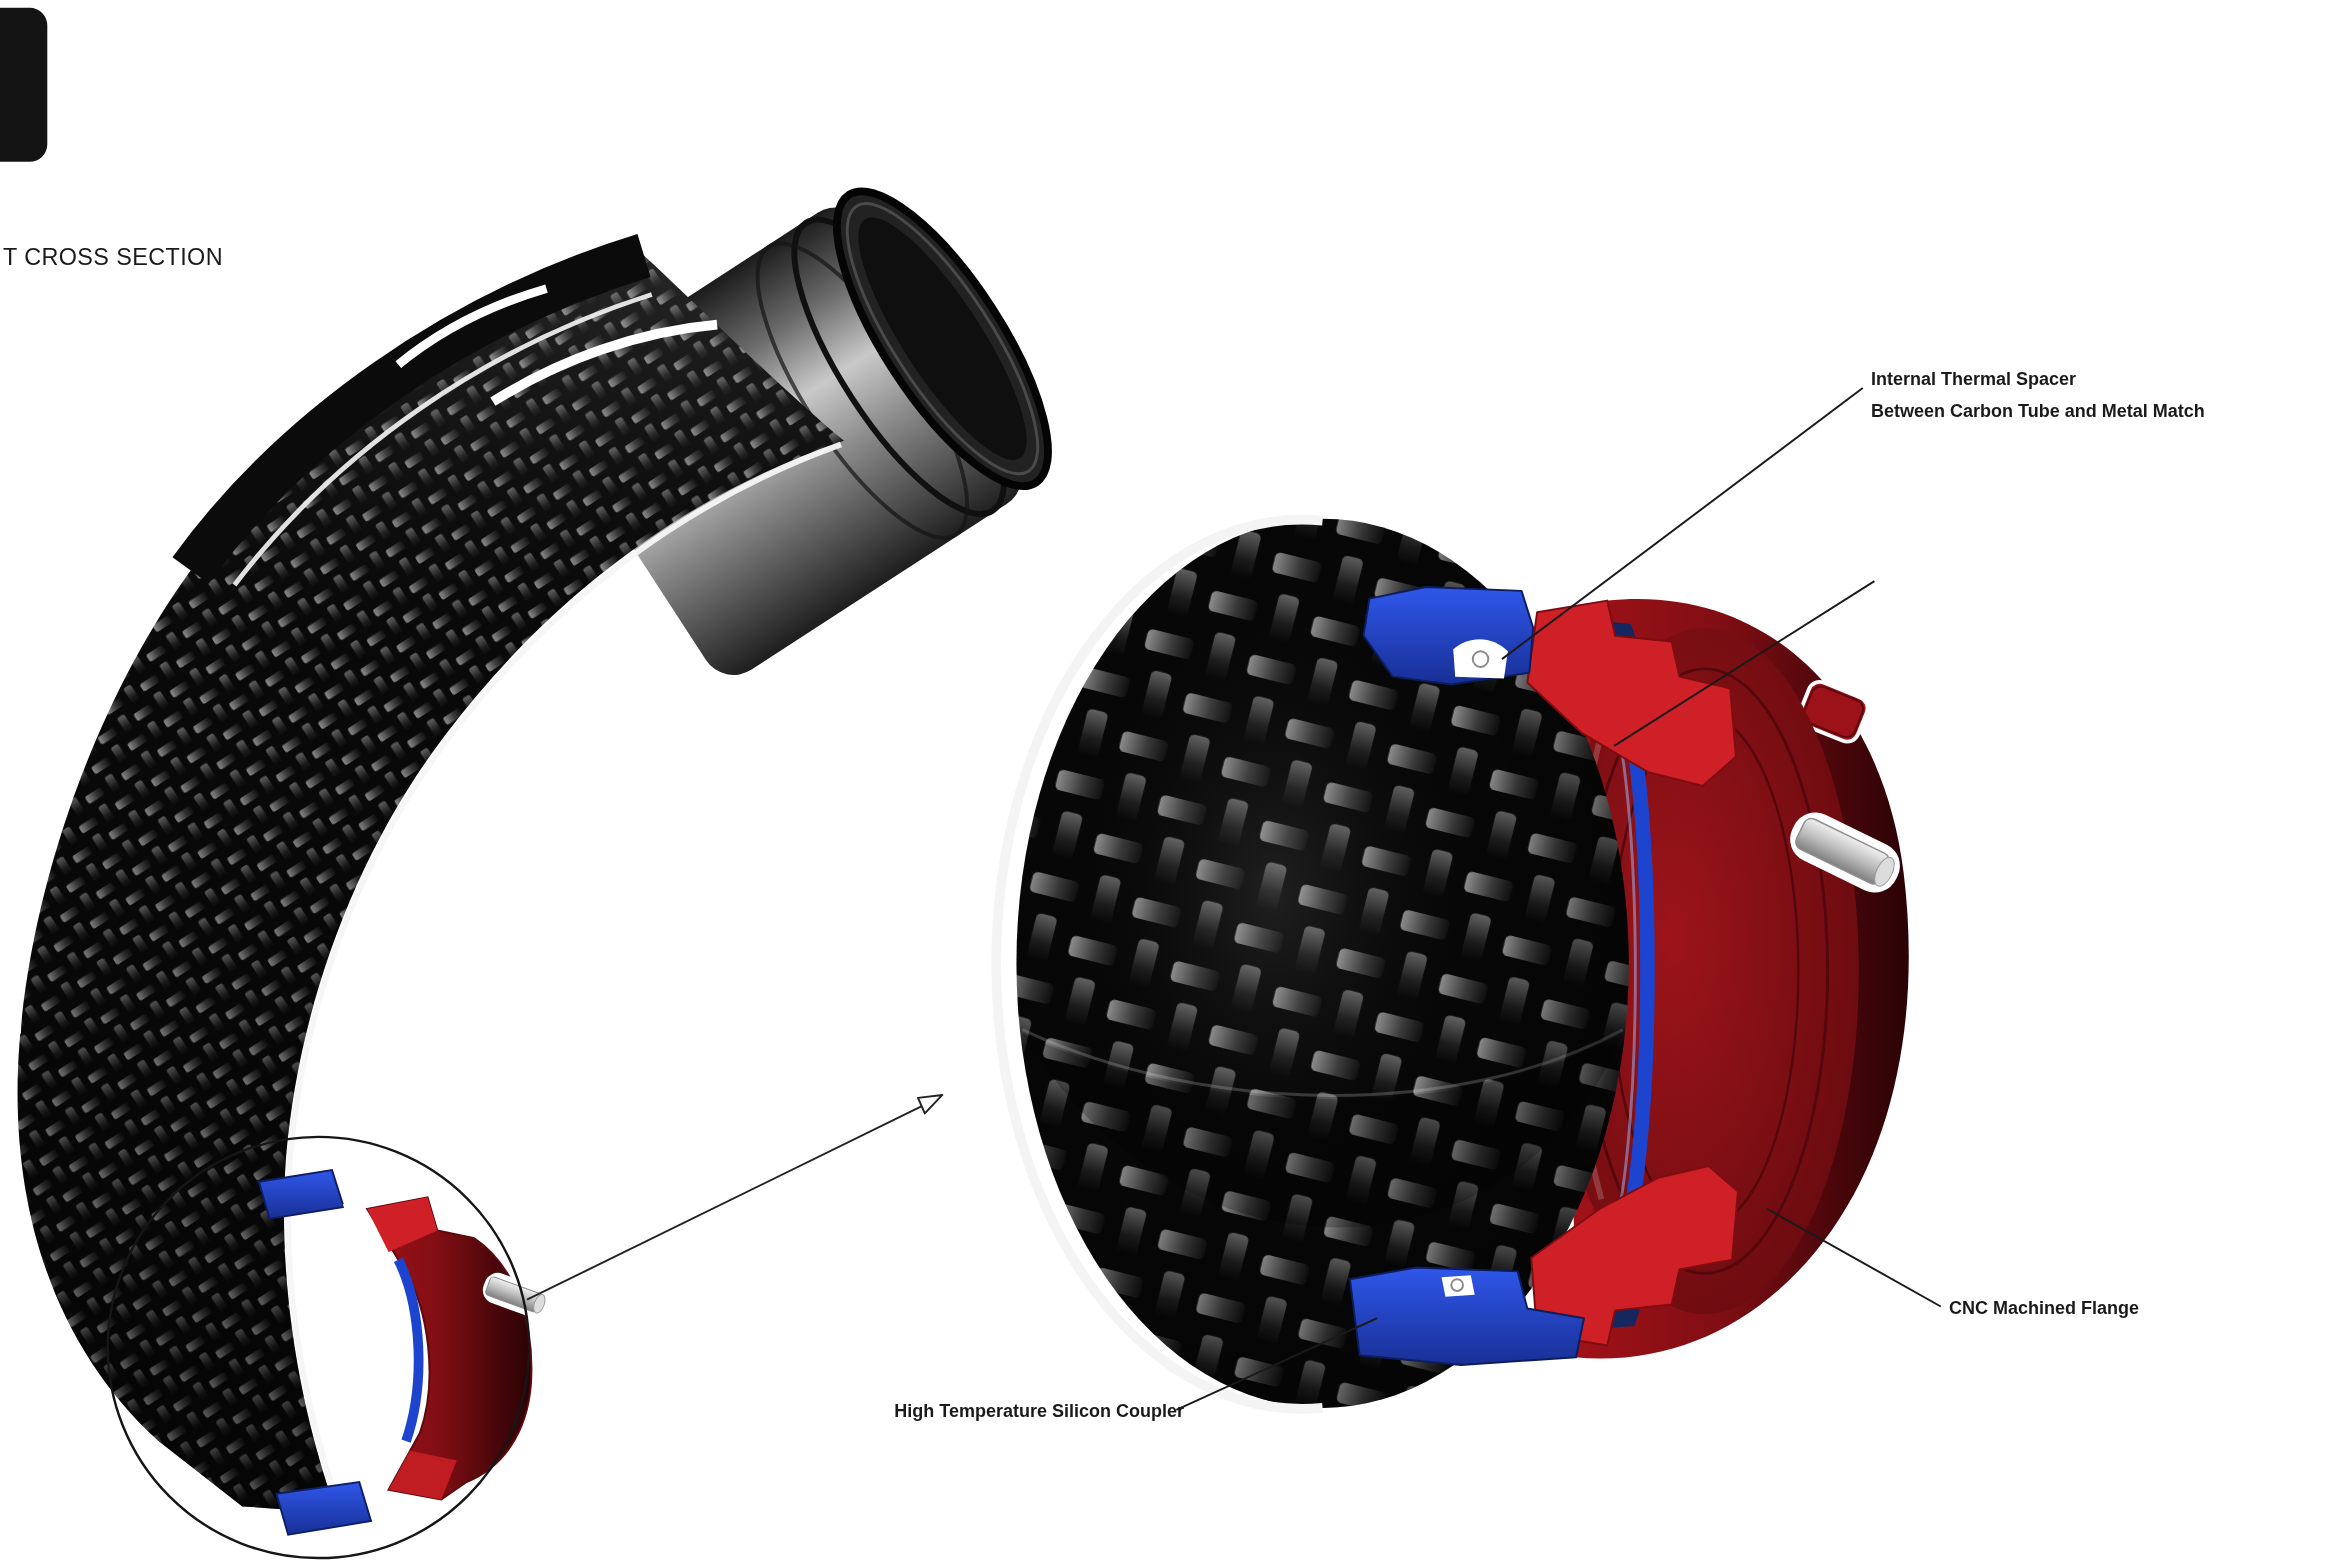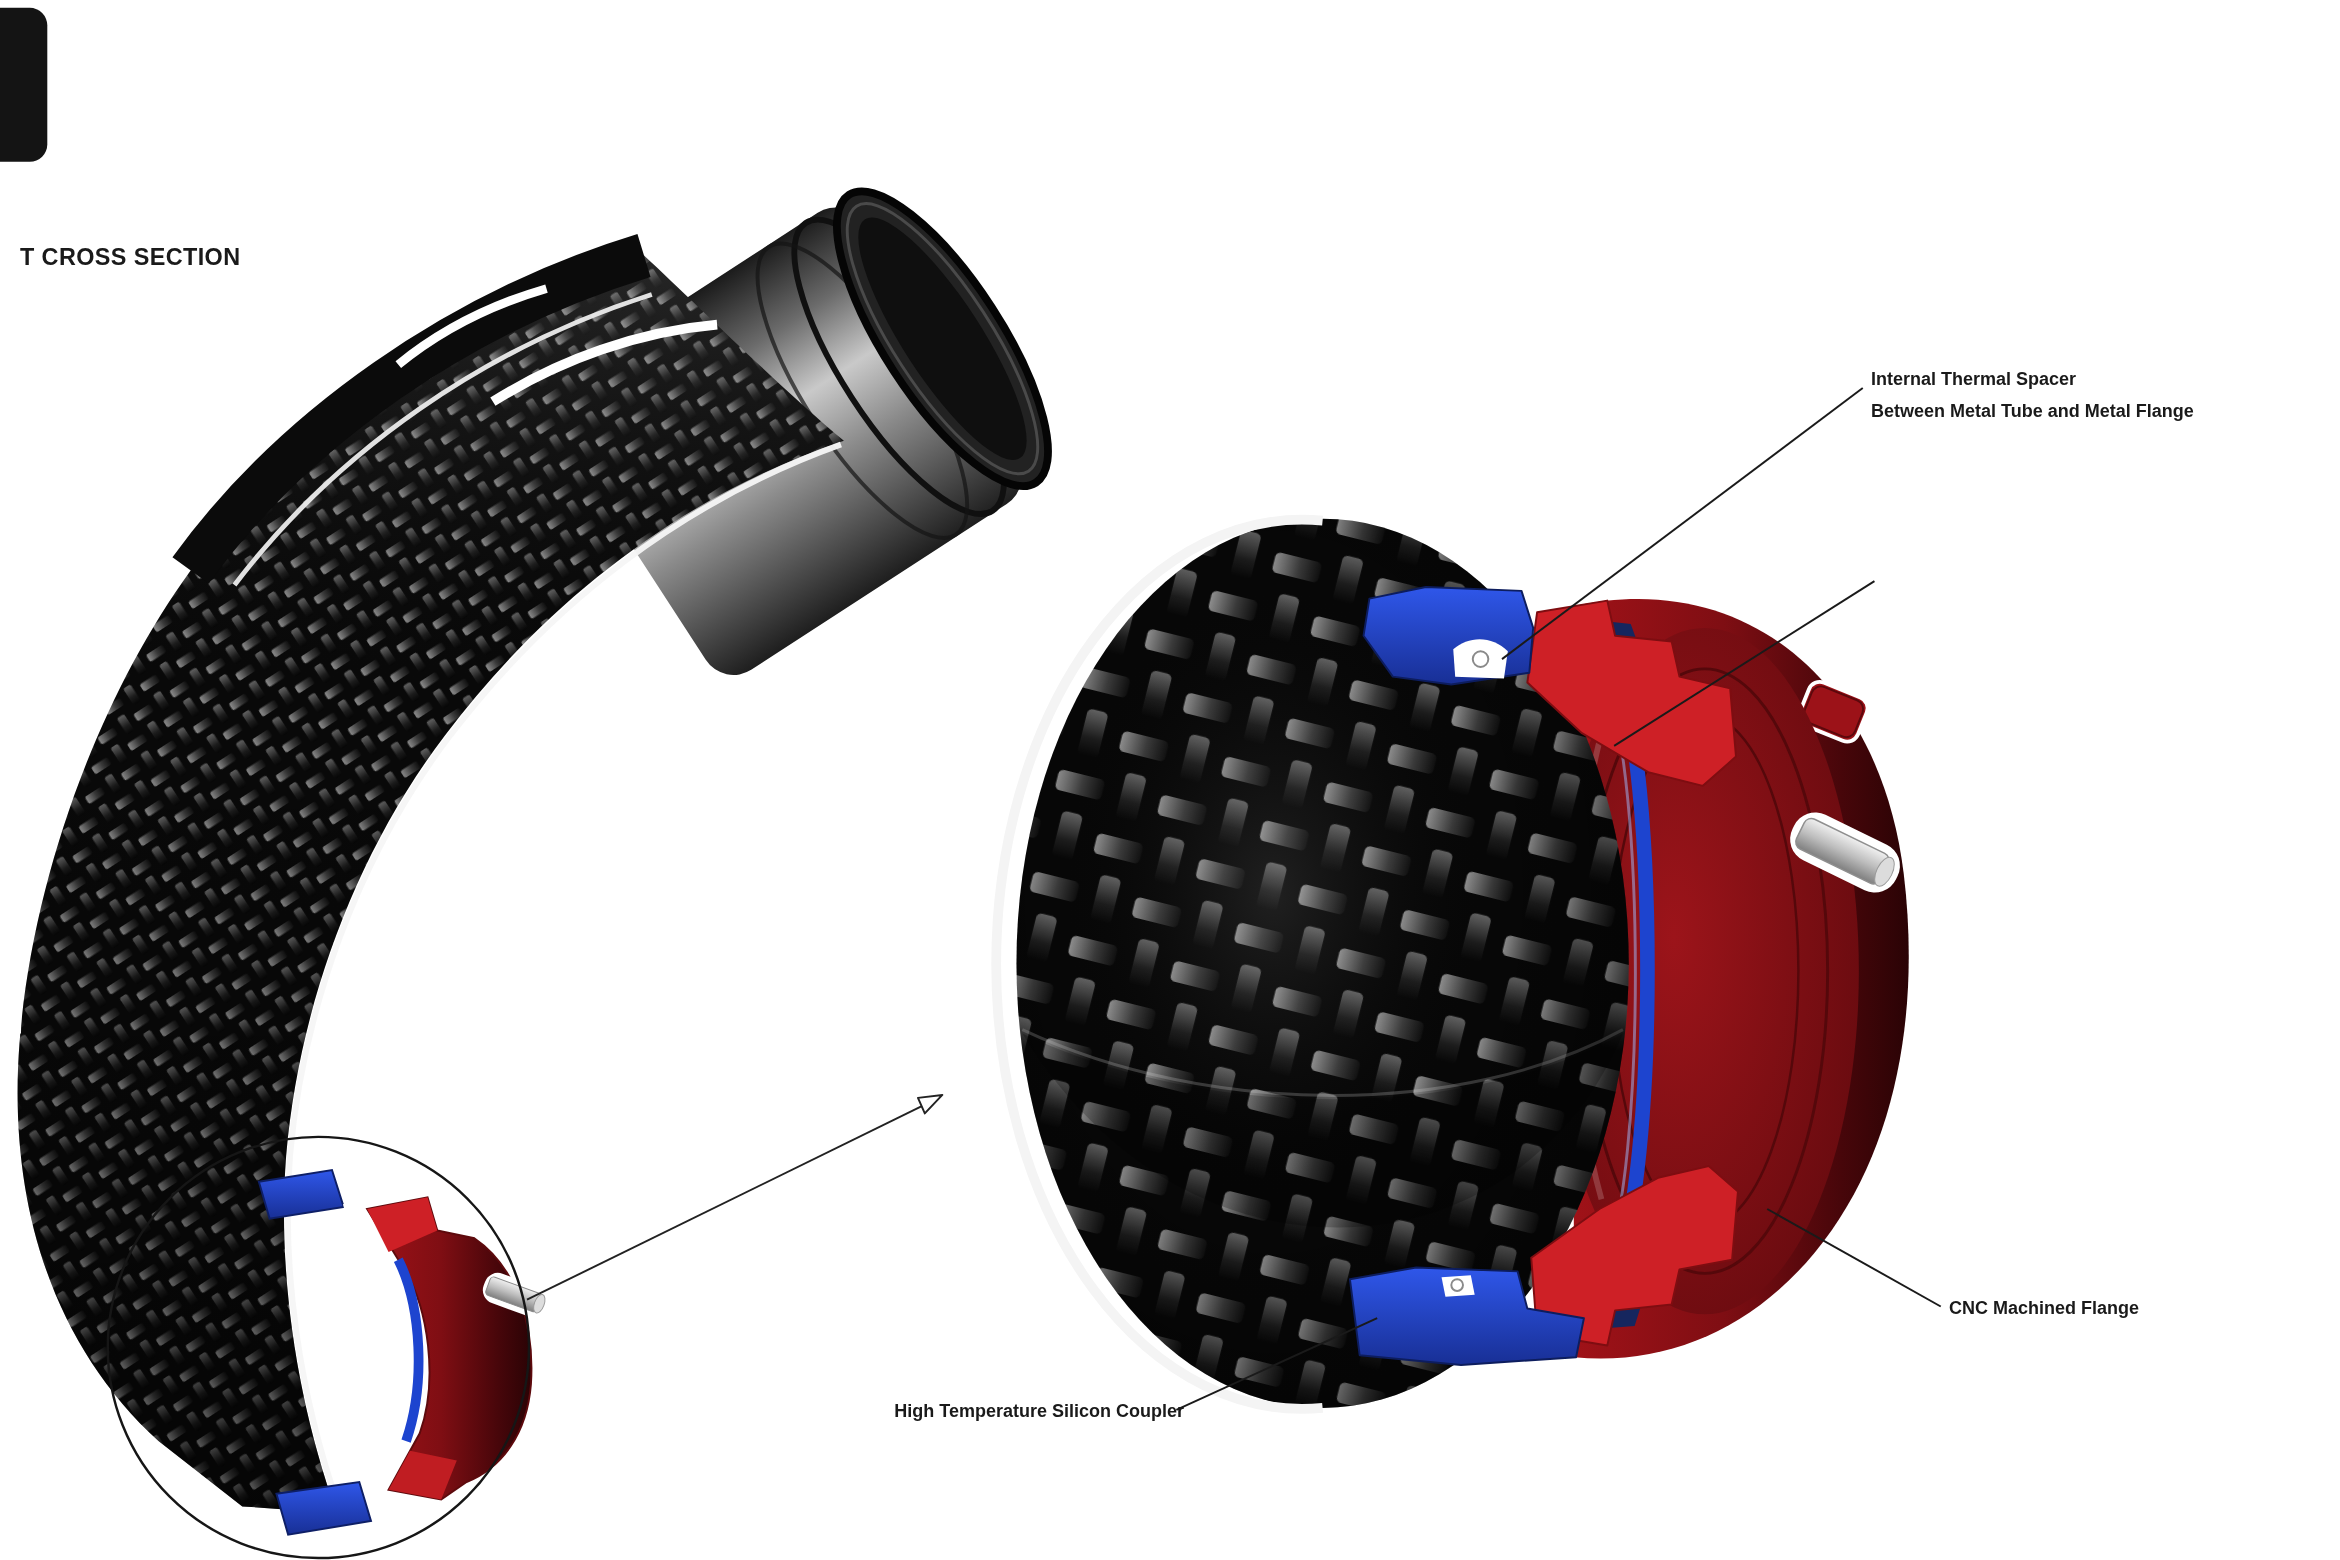--- a/index.html
+++ b/index.html
@@ -4,21 +4,21 @@
 <style>
   html,body{margin:0;padding:0;background:#ffffff;}
   .canvas{
     position:relative;width:2341px;height:1560px;background:#ffffff;
     overflow:hidden;font-family:"Liberation Sans",sans-serif;color:#1a1a1a;
   }
   .diagram-svg{position:absolute;left:0;top:0;}
   .label{position:absolute;font-size:18px;line-height:32px;white-space:nowrap;font-weight:bold;}
   .label .l2{display:block;}
   .title{
-    position:absolute;left:20px;top:244px;font-weight:bold;font-size:23.4px;
+    position:absolute;left:3px;top:244px;font-weight:normal;font-size:23.4px;
     letter-spacing:0.4px;
   }
   .label-right{text-align:right;}
 </style>
 </head>
 <body>
 
 <div class="canvas">
 
 <svg class="diagram-svg" width="2341" height="1560" viewBox="0 0 2400 1600">
@@ -201,21 +201,21 @@
     <line x1="1922" y1="596" x2="1655" y2="765"></line>
     <line x1="1990" y1="1340" x2="1812" y2="1240"></line>
     <line x1="1206" y1="1446" x2="1412" y2="1352"></line>
   </g>
 </svg>
 
 <div class="title">T CROSS SECTION</div>
 
 <div class="label" style="left:1871px;top:363px;">
   <span>Internal Thermal Spacer</span>
-  <span class="l2">Between Metal Tube and Metal Flange</span>
+  <span class="l2">Between Carbon Tube and Metal Match</span>
 </div>
 
 
 <div class="label" style="left:1949px;top:1292px;">
   <span>CNC Machined Flange</span>
 </div>
 
 <div class="label label-right" style="left:765px;top:1395px;width:419px;">
   <span>High Temperature Silicon Coupler</span>
 </div>

